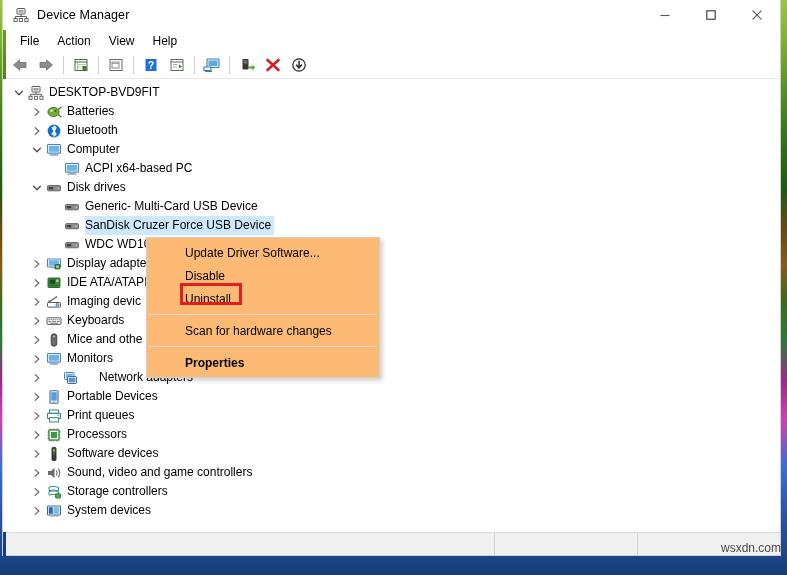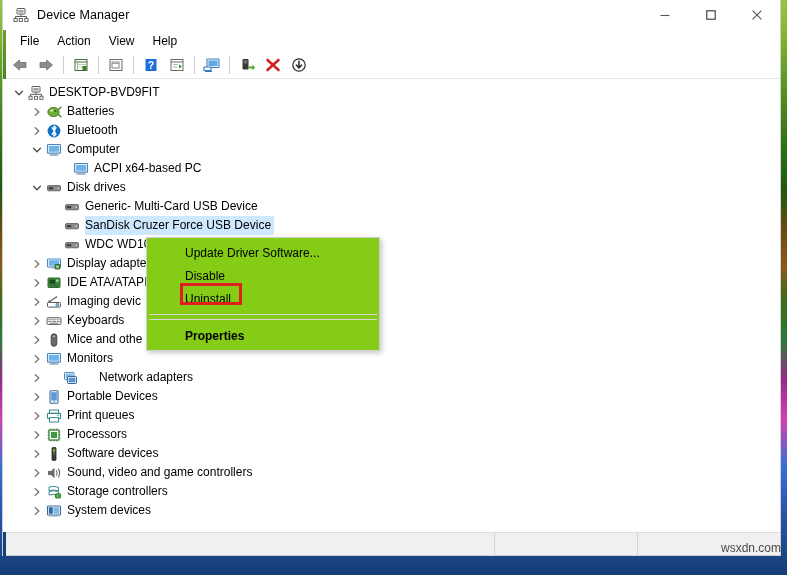--- a/index.html
+++ b/index.html
@@ -150,21 +150,21 @@
   }
   .row .lbl { line-height: 19px; }
   .row.sel .lbl { background: #cde8ff; padding-right: 3px; }
   .row.sel { }
 
   
   #ctxmenu {
     position: absolute;
     left: 143px; top: 237px;
     width: 232px;
-    background: #84cc16;
+    background: #fdba74;
     border: 1px solid #cfcfcf;
     box-shadow: 2px 2px 5px rgba(0,0,0,0.22);
     padding: 3px 0;
     z-index: 40;
     font-size: 12px;
   }
   .ctx-item {
     height: 23px;
     display: flex;
     align-items: center;
@@ -410,21 +410,21 @@
         <span class="ico">
           <svg width="16" height="16" viewBox="0 0 16 16">
             <rect x="1.5" y="2.5" width="13" height="8.6" rx="0.7" fill="#ffffff" stroke="#4a86c4" stroke-width="1.1"></rect>
             <rect x="2.8" y="3.8" width="10.4" height="6" fill="#6fb3e8"></rect>
             <rect x="5.2" y="11.1" width="5.6" height="1.4" fill="#8fa6b8"></rect>
             <rect x="3.4" y="12.5" width="9.2" height="1.1" rx="0.4" fill="#5a86ad"></rect>
           </svg>
         </span>
         <span class="lbl">Computer</span>
       </div>
-      <div class="row" style="padding-left: 44px; margin-left: 9px;">
+      <div class="row" style="padding-left: 44px;">
         <span class="chev"></span>
         <span class="ico">
           <svg width="16" height="16" viewBox="0 0 16 16">
             <rect x="1.5" y="2.5" width="13" height="8.6" rx="0.7" fill="#ffffff" stroke="#4a86c4" stroke-width="1.1"></rect>
             <rect x="2.8" y="3.8" width="10.4" height="6" fill="#6fb3e8"></rect>
             <rect x="5.2" y="11.1" width="5.6" height="1.4" fill="#8fa6b8"></rect>
             <rect x="3.4" y="12.5" width="9.2" height="1.1" rx="0.4" fill="#5a86ad"></rect>
           </svg>
         </span>
         <span class="lbl">ACPI x64-based PC</span>
@@ -714,20 +714,21 @@
         </span>
         <span class="lbl">System devices</span>
       </div>
     </div>
 
   <div id="ctxmenu">
     <div class="ctx-item">Update Driver Software...</div>
     <div class="ctx-item">Disable</div>
     <div class="ctx-item boxed">Uninstall</div>
     <div class="ctx-sep"></div>
+    <div class="ctx-item">Scan for hardware changes</div>
     <div class="ctx-sep"></div>
     <div class="ctx-item bold">Properties</div>
     <div id="uninstall-box" style="border-color: rgb(224, 32, 32);"></div>
   </div>
 
   <div id="statusbar">
     <div class="sb-pane main"></div>
     <div class="sb-pane p2"></div>
     <div class="sb-pane p3"></div>
   </div>

